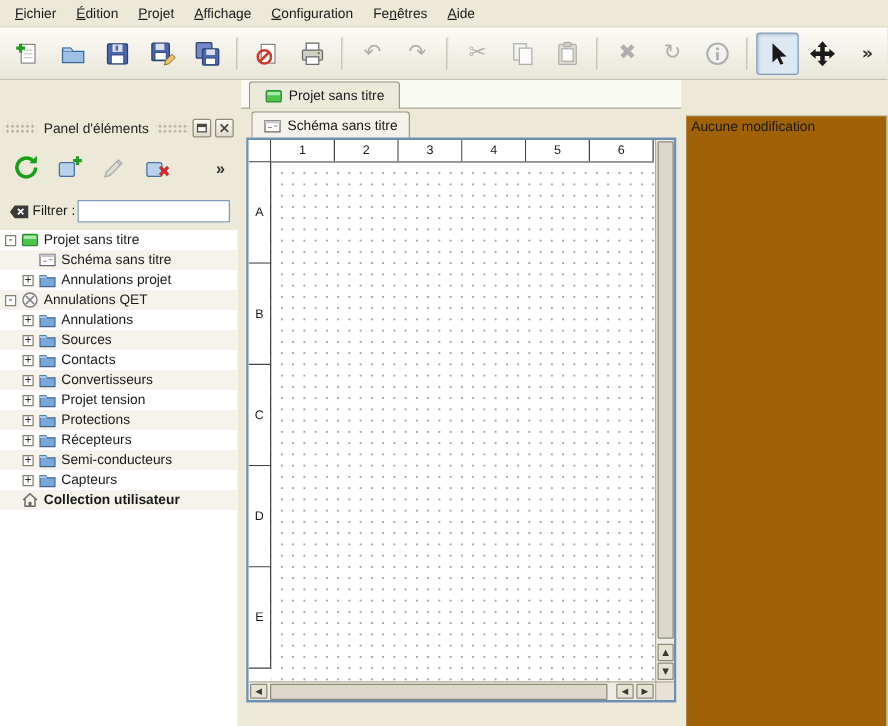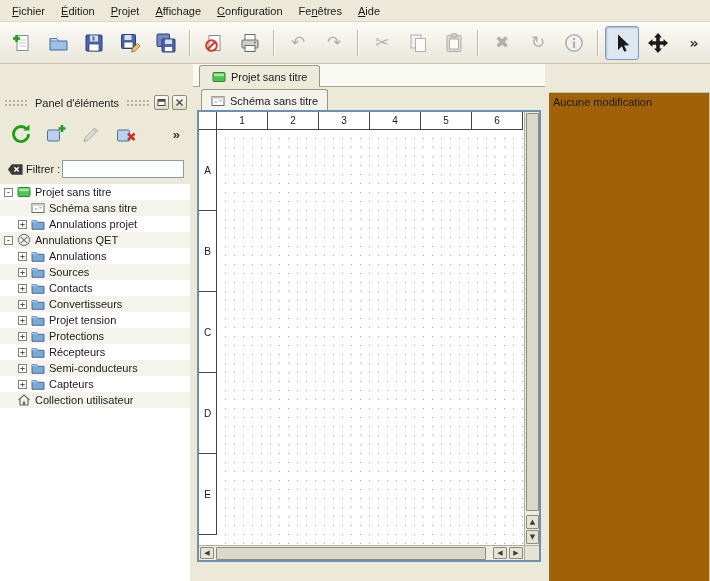--- a/index.html
+++ b/index.html
@@ -462,21 +462,21 @@
         <div class="tree-row" style="padding-left: 18px;">
           <span class="expander">+</span>
           <span class="tree-icon">
             <svg viewBox="0 0 14 14">
               <path d="M1 3.5 h4.6 l1.4 1.8 H13 v7 H1 z" fill="#7aa8d8" stroke="#3a648f" stroke-width="0.9"></path>
               <path d="M1 3.5 h4.6 l1.4 1.8 H1 z" fill="#a8c8e8"></path>
             </svg>
           </span>
           <span class="tree-label">Capteurs</span>
         </div>
-        <div class="tree-row alt" style="padding-left: 4px;">
+        <div class="tree-row alt" style="padding-left: 4px; font-weight: bold;">
           <span class="expander-space"></span>
           <span class="tree-icon">
             <svg viewBox="0 0 14 14">
               <path d="M1.5 7 L7 2 L12.5 7 M3 6 V12 H11 V6" fill="none" stroke="#6a6a6a" stroke-width="1.2"></path>
               <rect x="5.8" y="8.5" width="2.4" height="3.5" fill="#6a6a6a"></rect>
             </svg>
           </span>
           <span class="tree-label">Collection utilisateur</span>
         </div>
       </div>

